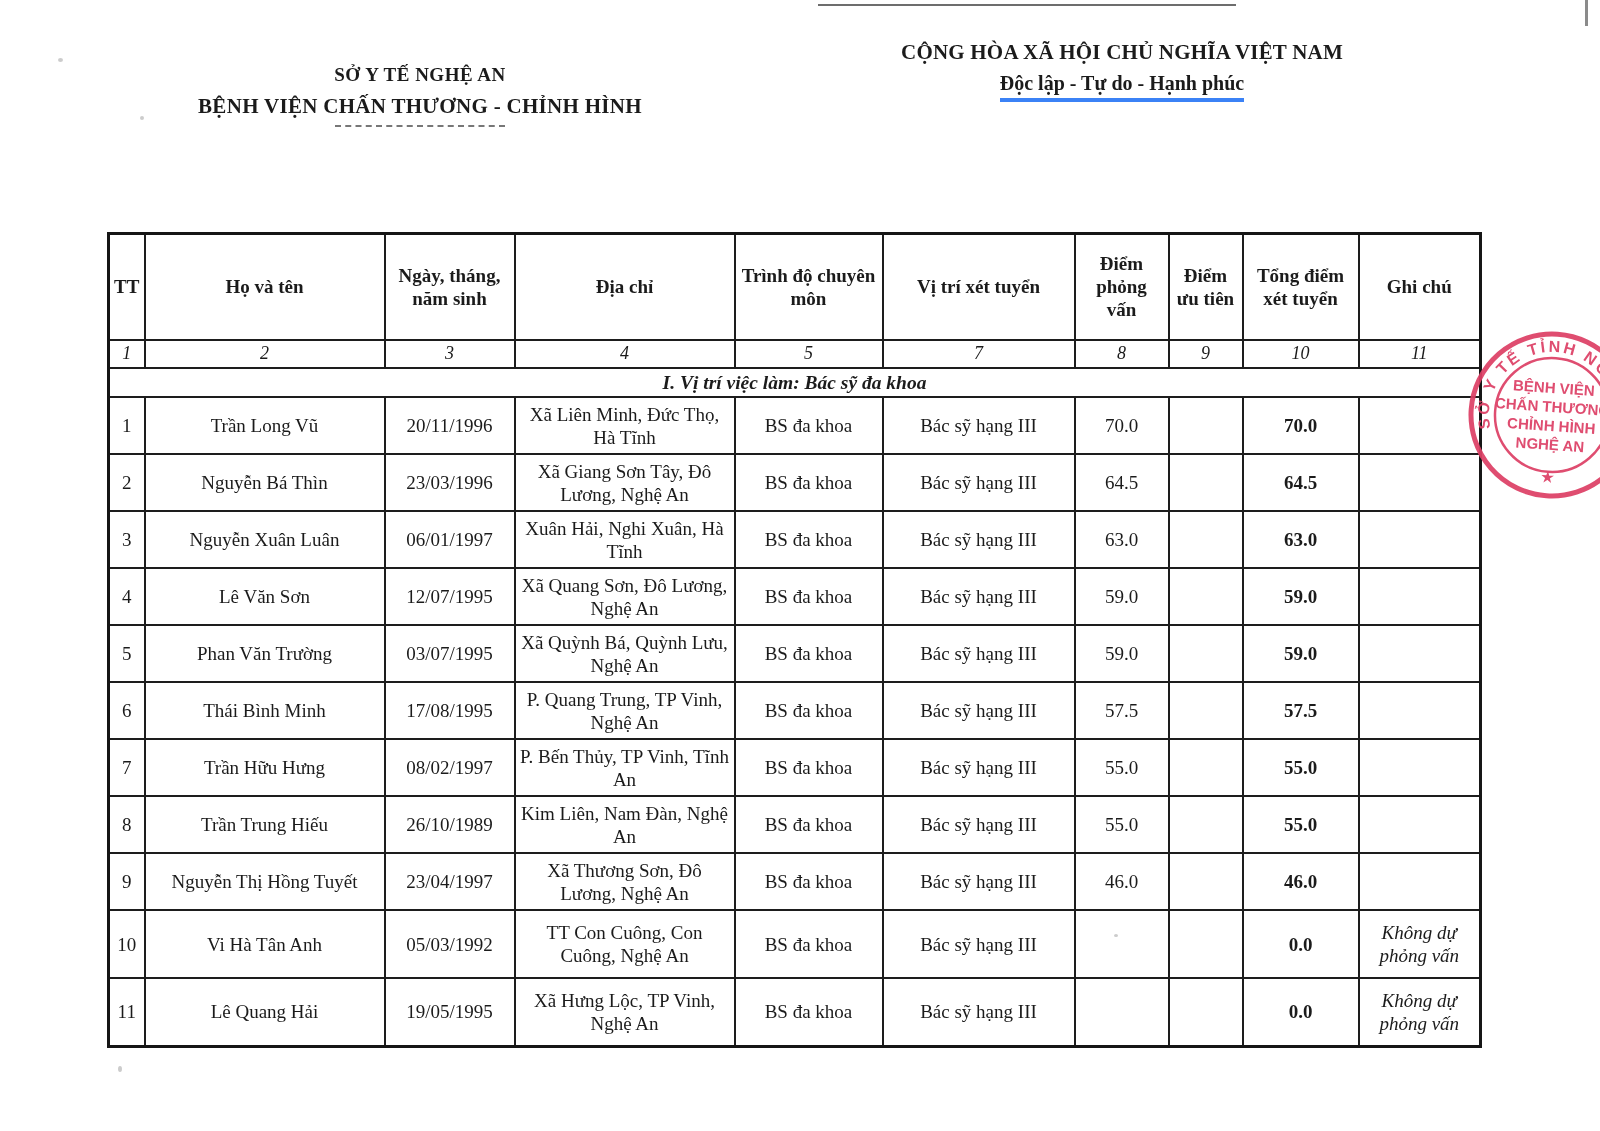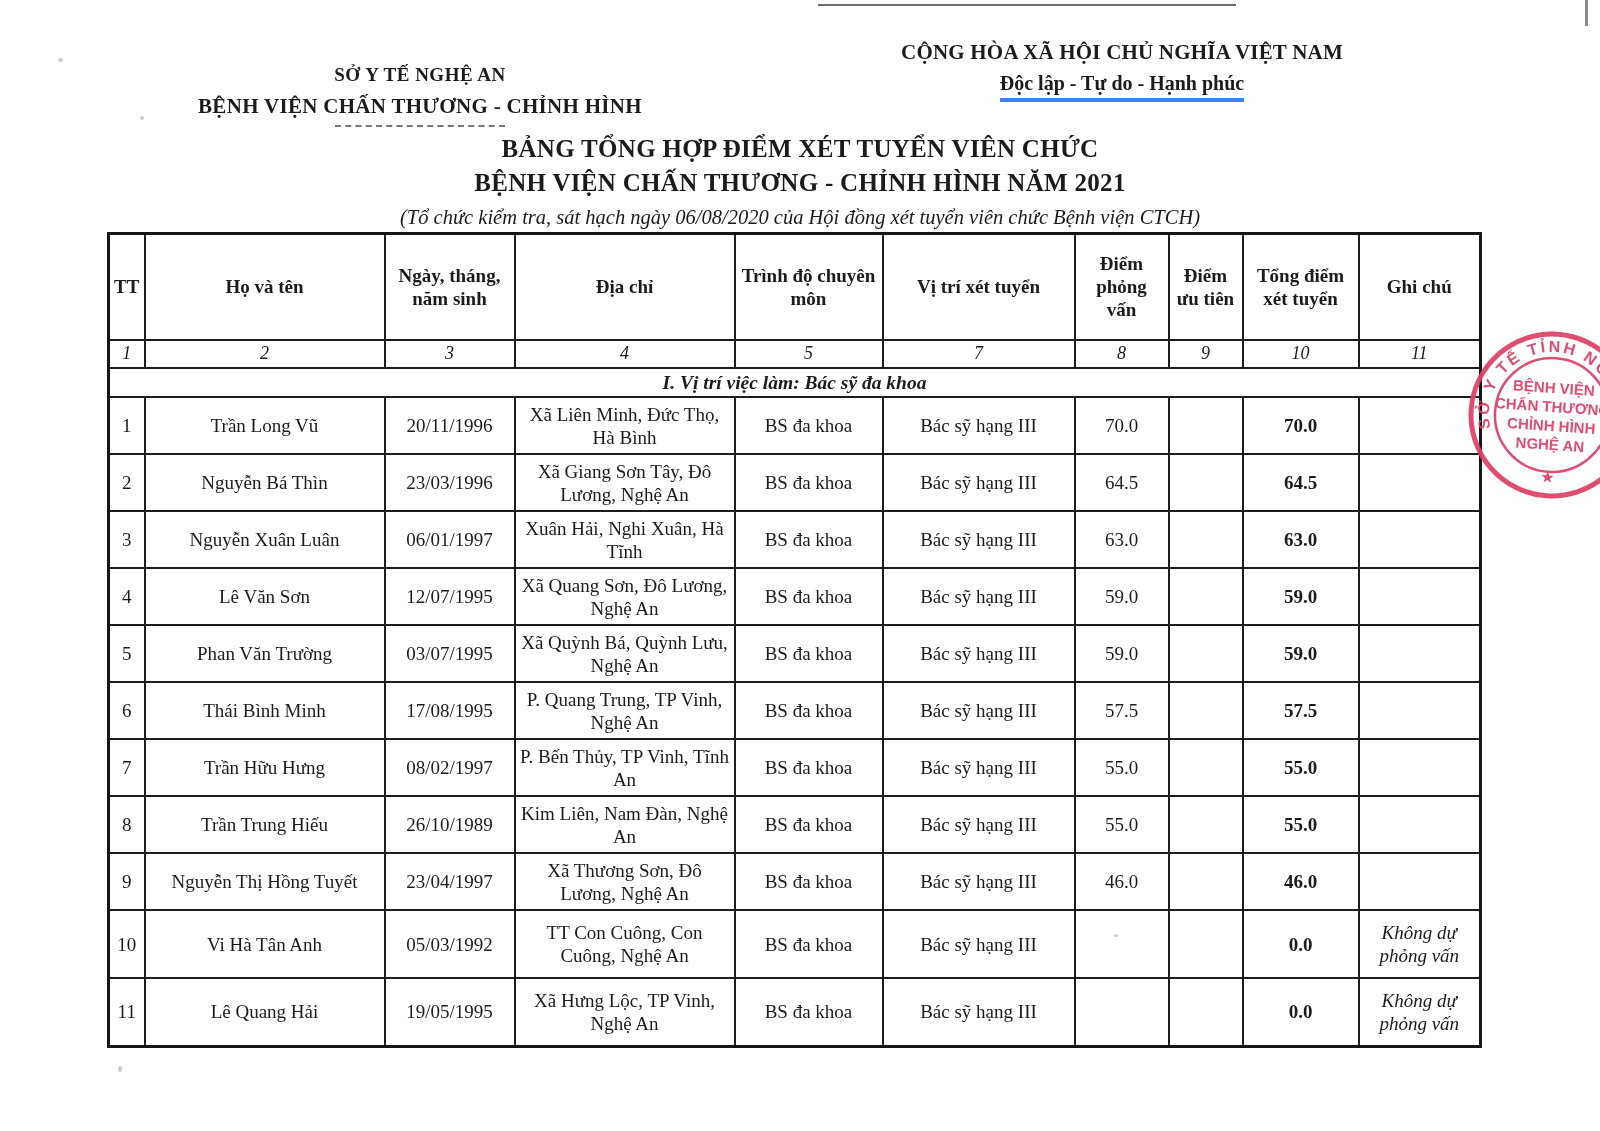--- a/index.html
+++ b/index.html
@@ -80,25 +80,20 @@
     <div class="org-line1">SỞ Y TẾ NGHỆ AN</div>
     <div class="org-line2">BỆNH VIỆN CHẤN THƯƠNG - CHỈNH HÌNH</div>
     <div class="org-underline"></div>
   </div>
 
   <div class="national-block">
     <div class="nat-line1">CỘNG HÒA XÃ HỘI CHỦ NGHĨA VIỆT NAM</div>
     <div><span class="nat-line2">Độc lập - Tự do - Hạnh phúc</span></div>
   </div>
 
-  <div class="title-block">
-    <div class="title-line">BẢNG TỔNG HỢP ĐIỂM XÉT TUYỂN VIÊN CHỨC</div>
-    <div class="title-line">BỆNH VIỆN CHẤN THƯƠNG - CHỈNH HÌNH NĂM 2021</div>
-    <div class="subtitle">(Tổ chức kiểm tra, sát hạch ngày 06/08/2020 của Hội đồng xét tuyển viên chức Bệnh viện CTCH)</div>
-  </div>
 
   <div class="table-wrap">
     <table class="score">
       <colgroup>
         <col style="width:36px">
           <col style="width:240px">
           <col style="width:130px">
           <col style="width:220px">
         <col style="width:148px">
           <col style="width:192px">
@@ -134,21 +129,21 @@
           </tr>
       </thead>
       <tbody id="table-body">
         <tr class="section-row">
           <td colspan="10">I. Vị trí việc làm: Bác sỹ đa khoa</td>
         </tr>
       <tr class="data-row">
       <td class="c-tt">1</td>
       <td class="c-name">Trần Long Vũ</td>
       <td class="c-dob">20/11/1996</td>
-      <td class="c-addr">Xã Liên Minh, Đức Thọ, Hà Bình</td>
+      <td class="c-addr">Xã Liên Minh, Đức Thọ, Hà Tĩnh</td>
       <td class="c-deg">BS đa khoa</td>
       <td class="c-pos">Bác sỹ hạng III</td>
       <td class="c-int">70.0</td>
       <td class="c-pri"></td>
       <td class="c-tot">70.0</td>
       <td class="c-note"></td>
     </tr>
           <tr class="data-row">
       <td class="c-tt">2</td>
       <td class="c-name">Nguyễn Bá Thìn</td>

